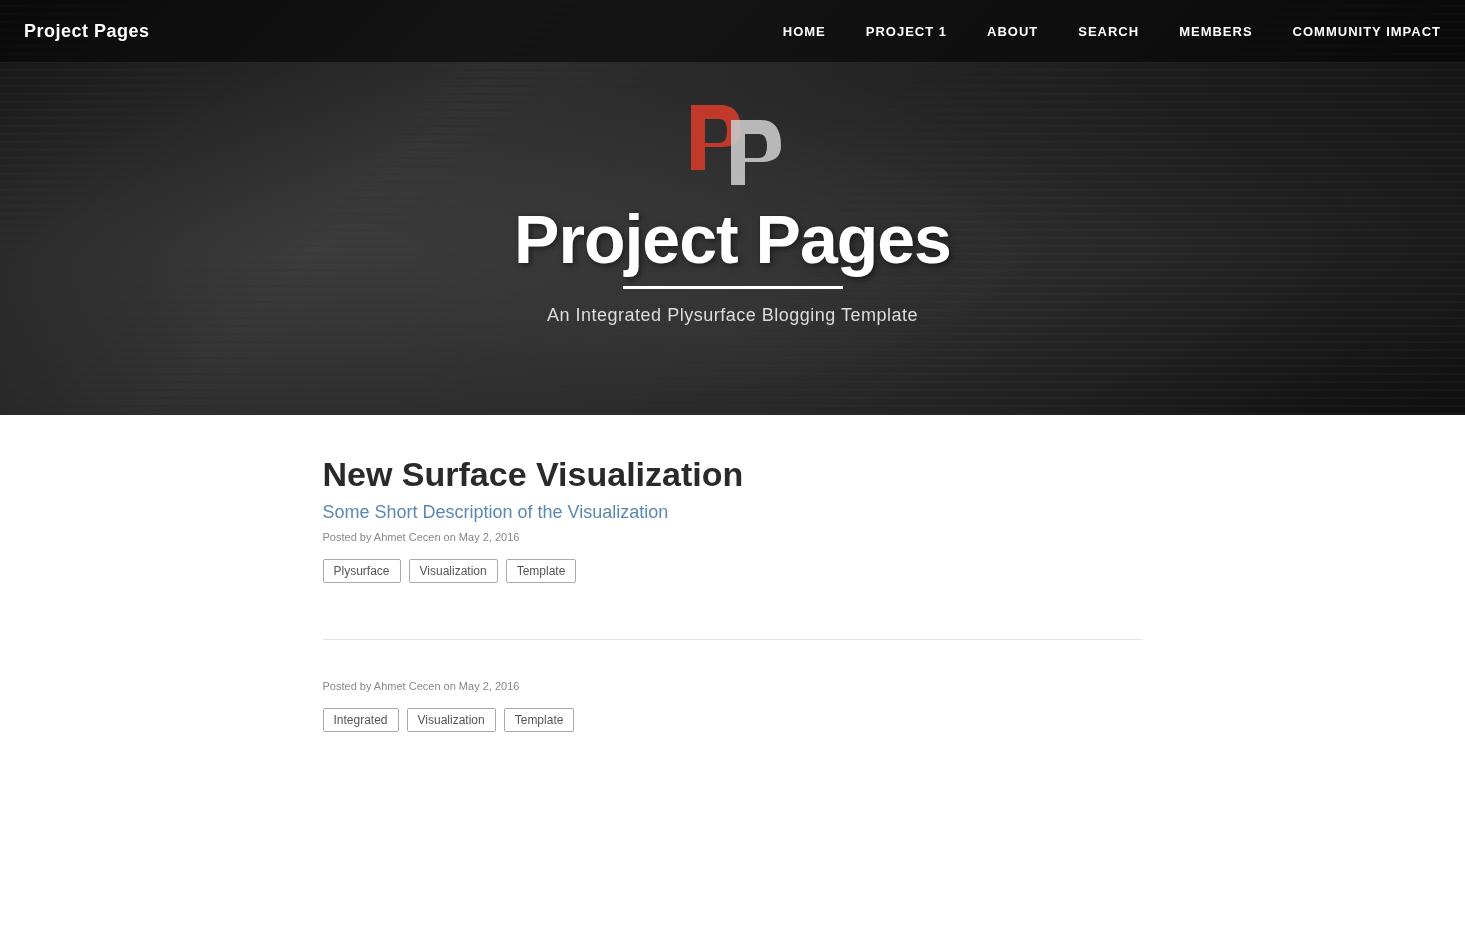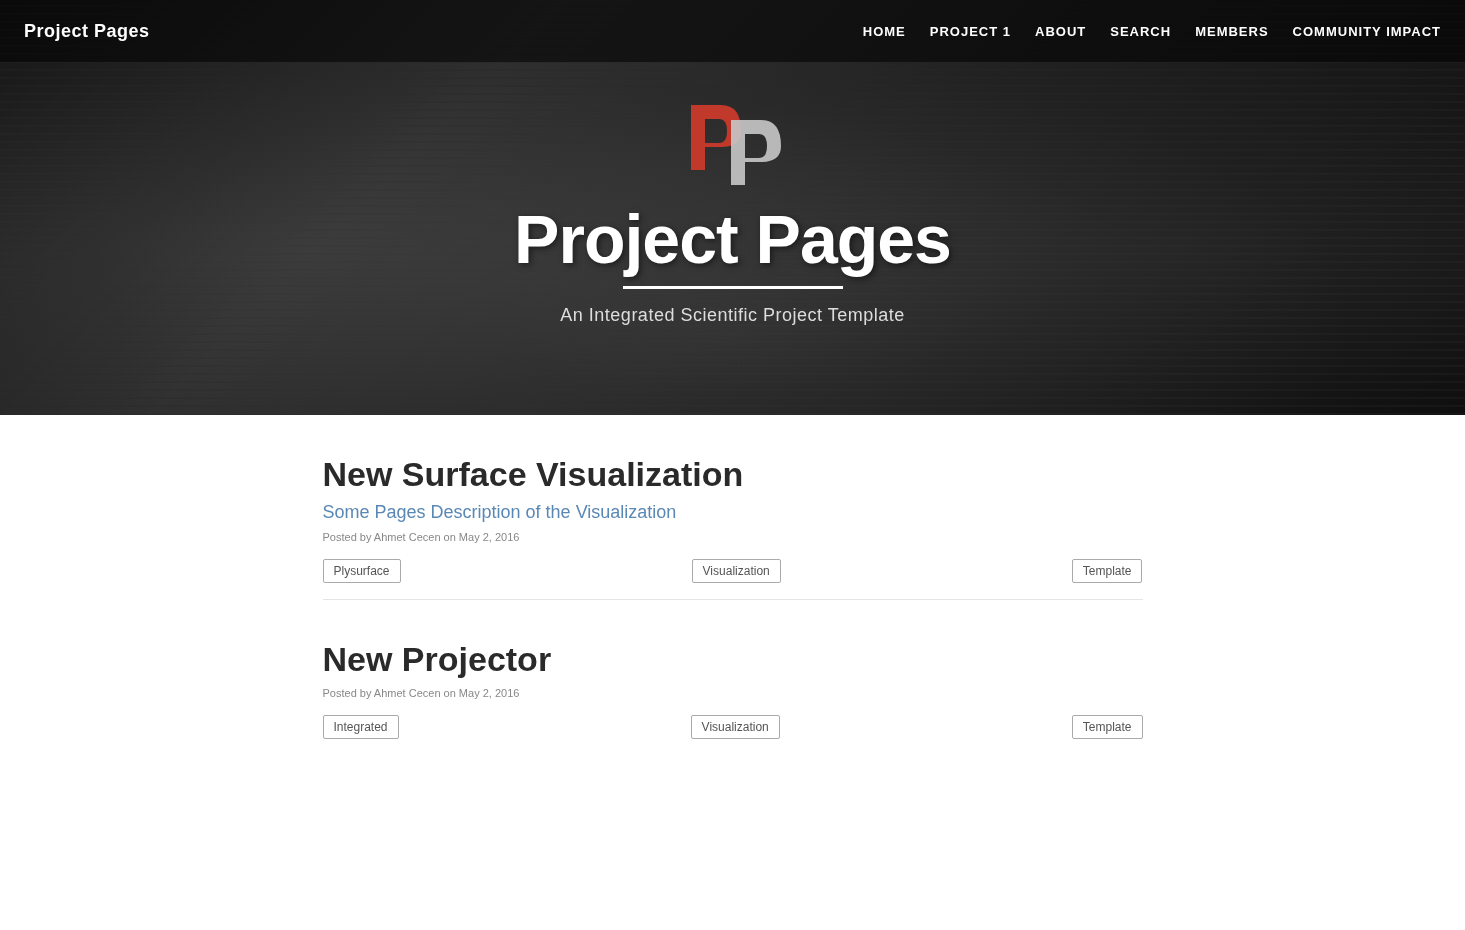--- a/index.html
+++ b/index.html
@@ -26,21 +26,21 @@
     .nav-brand {
       color: #fff;
       font-size: 18px;
       font-weight: bold;
       font-family: Arial, sans-serif;
       letter-spacing: 0.5px;
     }
 
     .nav-links {
       display: flex;
-      gap: 24px;
+      gap: 40px;
       list-style: none;
       padding-left: 16px;
     }
 
     .nav-links li a {
       color: #fff;
       text-decoration: none;
       font-family: Arial, sans-serif;
       font-size: 13px;
       font-weight: 600;
@@ -127,21 +127,21 @@
     
     .main-content {
       max-width: 900px;
       margin: 0 auto;
       padding: 40px 40px 60px;
     }
 
     
     .post {
       border-bottom: 1px solid #e5e5e5;
-      padding-bottom: 16px;
+      padding-bottom: 56px;
       margin-bottom: 40px;
     }
 
     .post:last-child {
       border-bottom: none;
     }
 
     .post-title {
       font-size: 34px;
       font-weight: 900;
@@ -161,21 +161,20 @@
       font-size: 11px;
       color: #888;
       font-family: Arial, sans-serif;
       margin-bottom: 16px;
     }
 
     .post-tags {
       display: flex;
       gap: 8px;
       flex-wrap: wrap;
-      justify-content: space-between;
     }
 
     .tag {
       border: 1px solid #aaa;
       color: #555;
       font-size: 12px;
       font-family: Arial, sans-serif;
       padding: 4px 10px;
       border-radius: 2px;
       background: transparent;
@@ -210,37 +209,36 @@
         </g>
 
         <g transform="translate(50, 20)">
           <path d="M8 10 L8 75 L22 75 L22 52 Q22 52 38 52 Q58 52 58 36 Q58 10 38 10 Z
                    M22 24 L36 24 Q44 24 44 36 Q44 48 36 48 L22 48 Z" fill="#c8c8c8" opacity="0.9"></path>
         </g>
       </svg>
     </div>
     <h1 class="hero-title">Project Pages</h1>
     <div class="hero-underline"></div>
-    <p class="hero-subtitle">An Integrated Scientific Project Template</p>
+    <p class="hero-subtitle">An Integrated Plysurface Blogging Template</p>
   </div>
 </div>
 
 <main class="main-content" id="posts-container">
     <article class="post">
       <h2 class="post-title">New Surface Visualization</h2>
-      <p class="post-description">Some Pages Description of the Visualization</p>
+      <p class="post-description">Some Short Description of the Visualization</p>
       <p class="post-meta">Posted by Ahmet Cecen on May 2, 2016</p>
       <div class="post-tags">
         <span class="tag">Plysurface</span>
         <span class="tag">Visualization</span>
         <span class="tag">Template</span>
       </div>
     </article>
     <article class="post">
-      <h2 class="post-title">New Projector</h2>
       <p class="post-meta">Posted by Ahmet Cecen on May 2, 2016</p>
       <div class="post-tags">
         <span class="tag">Integrated</span>
         <span class="tag">Visualization</span>
         <span class="tag">Template</span>
       </div>
     </article>
   </main>
 
 </body></html>

